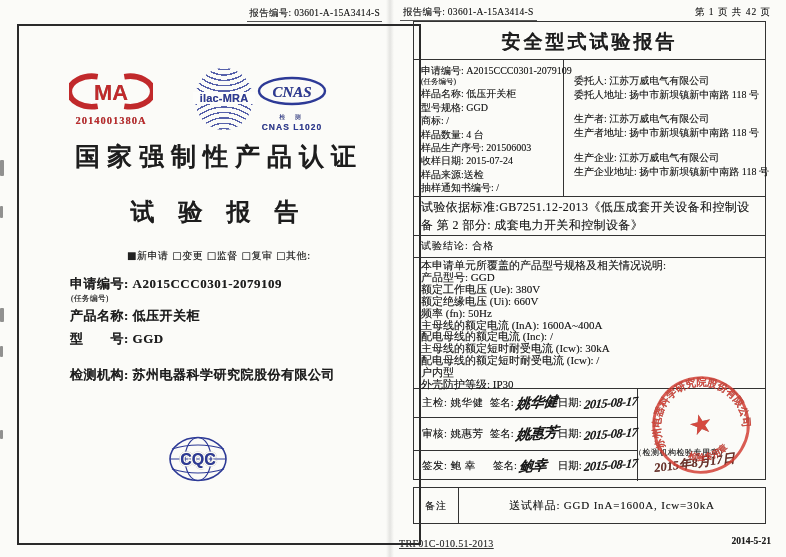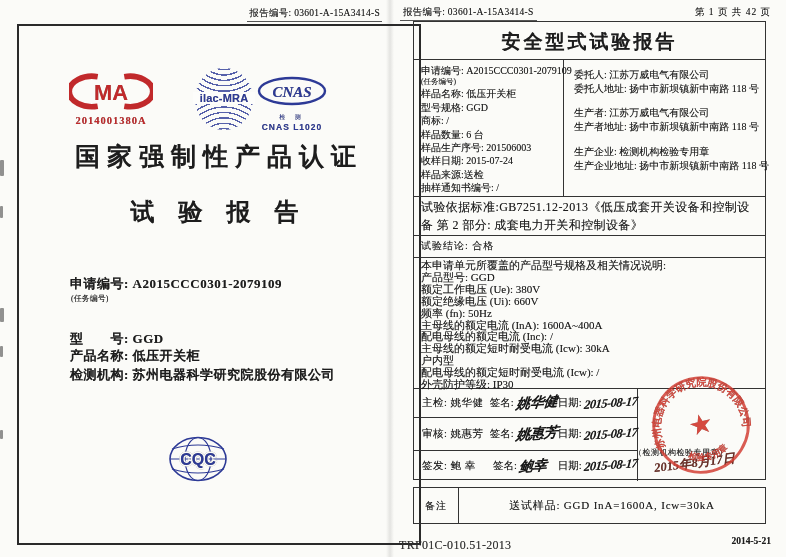--- a/index.html
+++ b/index.html
@@ -44,40 +44,40 @@
 
   .pl-title1 { position:absolute; left:0; right:0; top:114px; text-align:center;
     font-size:25px; font-weight:600; letter-spacing:7px; }
   .pl-title2 { position:absolute; left:0; right:0; top:170px; text-align:center;
     font-size:24px; font-weight:600; letter-spacing:9px; }
   .pl-checks { position:absolute; left:0; right:0; top:223px; text-align:center;
     font-size:10px; font-family:"DejaVu Sans","Liberation Sans",sans-serif; letter-spacing:.5px; color:#222; }
 
   .pl-field { position:absolute; left:51px; font-size:13px; font-weight:600; letter-spacing:.5px; white-space:nowrap; }
   .pl-note  { position:absolute; left:52px; font-size:8px; font-weight:normal; }
-  .f1 { top:249px; } .n1 { top:267px; } .f2 { top:281px;margin-top:40px; } .f3 { top:304px; } .f4 { top:340px; }
+  .f1 { top:249px; } .n1 { top:267px; } .f2 { top:281px; } .f3 { top:304px; } .f4 { top:340px; }
 
   .cqc { position:absolute; left:148px; top:410px; width:62px; text-align:center; }
 
   
   .pr-head-left  { position:absolute; left:7px;  top:6px; font-size:9.5px;
     border-bottom:1px solid #555; padding:0 3px 1px; letter-spacing:.3px; }
   .pr-head-right { position:absolute; right:15px; top:6px; font-size:9.5px; letter-spacing:1px; }
 
   .pr-table { position:absolute; left:20px; top:21px; width:353px; height:459px;
     border:1.5px solid #333; }
   .t-row { border-bottom:1.5px solid #333; }
   .t-title { height:38px; text-align:center; font-size:19px; font-weight:600;
     letter-spacing:3px; padding-top:7px; }
   .t-info { height:137px; display:flex; }
   .t-info-left { width:150px; border-right:1.5px solid #333; padding:4px 2px 0 7px;
     font-size:10px; white-space:nowrap; }
   .il { line-height:13.4px; } .il-note { font-size:7.5px; line-height:10px; }
   .t-info-right { flex:1; padding:0 0 0 10px; font-size:10px; white-space:nowrap; }
-  .grp { line-height:14px; } .g1{ margin-top:8px; } .g2{ margin-top:10px; } .g3{ margin-top:11px; }
+  .grp { line-height:14px; } .g1{ margin-top:14px; } .g2{ margin-top:10px; } .g3{ margin-top:11px; }
   .t-standard { height:39px; font-size:12px; line-height:17.5px; padding:2px 6px 0 7px; letter-spacing:.4px; }
   .t-conclusion { height:22px; font-size:10px; padding:3px 0 0 7px; letter-spacing:1px; }
   .t-specs { height:131px; font-size:11px; line-height:11.9px; padding:2px 0 0 7px; white-space:nowrap; }
   .t-sig { height:92px; display:flex; border-bottom:none; }
   .sig-left { width:224px; border-right:1.5px solid #333; }
   .sig-row { display:flex; align-items:center; padding-left:8px; font-size:10.5px; white-space:nowrap; }
   .sr1 { height:29px; border-bottom:1.5px solid #333; }
   .sr2 { height:33px; border-bottom:1.5px solid #333; }
   .sr3 { height:29.5px; }
   .sig-role { width:84px; letter-spacing:.5px; }
@@ -93,21 +93,21 @@
     font-weight:600; color:#6d3028; transform:rotate(-7deg); z-index:1; }
   .stamp-svg { position:absolute; left:255px; top:372px; width:106px; height:106px;
     transform:rotate(-14deg); opacity:.92; z-index:2; }
 
   .t-remark { position:absolute; left:20px; top:487px; width:353px; height:37px;
     border:1.5px solid #333; display:flex; }
   .remark-label { width:45px; border-right:1.5px solid #333; text-align:center;
     font-size:10px; padding-top:11px; letter-spacing:1px; }
   .remark-content { flex:1; text-align:center; font-size:11px; padding-top:10px; letter-spacing:.8px; }
 
-  .pr-foot-left  { position:absolute; left:6px;  top:538px; font-size:12px; color:#333; letter-spacing:.3px; }
+  .pr-foot-left  { position:absolute; left:6px;  top:538px; font-size:10px; color:#333; letter-spacing:.3px;text-decoration:underline; }
   .pr-foot-right { position:absolute; right:15px; top:536px; font-size:9.5px; font-weight:bold; }
 </style>
 </head>
 <body>
 
 <div class="smudge" style="left:0;top:160px;width:4px;height:16px;"></div>
 <div class="smudge" style="left:0;top:206px;width:3px;height:12px;"></div>
 <div class="smudge" style="left:0;top:308px;width:4px;height:14px;"></div>
 <div class="smudge" style="left:0;top:346px;width:3px;height:11px;"></div>
 <div class="smudge" style="left:0;top:430px;width:3px;height:9px;"></div>
@@ -136,20 +136,21 @@
       <svg width="72" height="32" viewBox="0 0 72 32">
         <ellipse cx="36" cy="15" rx="33" ry="13" fill="none" stroke="#2d3a96" stroke-width="2.4"></ellipse>
         <text x="36" y="21" text-anchor="middle" font-size="15" font-weight="bold" font-style="italic" font-family="Liberation Serif, serif" fill="#2d3a96">CNAS</text>
       </svg>
       <div class="cnas-sub1">检 测</div>
       <div class="cnas-sub2">CNAS L1020</div>
     </div>
 
     <div class="pl-title1">国家强制性产品认证</div>
     <div class="pl-title2">试 验 报 告</div>
+    <div class="pl-checks">■新申请  □变更  □监督  □复审  □其他:</div>
 
     <div class="pl-field f1">
       <span>申请编号:</span>
       <span>A2015CCC0301-2079109</span>
     </div>
     <div class="pl-note n1">(任务编号)</div>
     <div class="pl-field f2">
       <span>产品名称:</span>
       <span>低压开关柜</span>
     </div>
@@ -180,56 +181,56 @@
   <div class="pr-table">
     <div class="t-row t-title">安全型式试验报告</div>
 
     <div class="t-row t-info">
       <div class="t-info-left">
         <div class="il">申请编号: A2015CCC0301-2079109</div>
         <div class="il il-note">(任务编号)</div>
         <div class="il">样品名称: 低压开关柜</div>
         <div class="il">型号规格: GGD</div>
         <div class="il">商标: /</div>
-        <div class="il">样品数量: 6 台</div>
+        <div class="il">样品数量: 4 台</div>
         <div class="il">样品生产序号: 201506003</div>
         <div class="il">收样日期: 2015-07-24</div>
         <div class="il">样品来源:送检</div>
         <div class="il">抽样通知书编号: /</div>
       </div>
       <div class="t-info-right">
         <div class="grp g1">
           <div>委托人: 江苏万威电气有限公司</div>
           <div>委托人地址: 扬中市新坝镇新中南路 118 号</div>
         </div>
         <div class="grp g2">
           <div>生产者: 江苏万威电气有限公司</div>
           <div>生产者地址: 扬中市新坝镇新中南路 118 号</div>
         </div>
         <div class="grp g3">
-          <div>生产企业: 检测机构检验专用章</div>
+          <div>生产企业: 江苏万威电气有限公司</div>
           <div>生产企业地址: 扬中市新坝镇新中南路 118 号</div>
         </div>
       </div>
     </div>
 
     <div class="t-row t-standard">试验依据标准:GB7251.12-2013《低压成套开关设备和控制设备 第 2 部分: 成套电力开关和控制设备》</div>
     <div class="t-row t-conclusion">试验结论: 合格</div>
 
     <div class="t-row t-specs">
       <div>本申请单元所覆盖的产品型号规格及相关情况说明:</div>
       <div>产品型号: GGD</div>
       <div>额定工作电压 (Ue): 380V</div>
       <div>额定绝缘电压 (Ui): 660V</div>
       <div>频率 (fn): 50Hz</div>
       <div>主母线的额定电流 (InA): 1600A~400A</div>
       <div>配电母线的额定电流 (Inc): /</div>
       <div>主母线的额定短时耐受电流 (Icw): 30kA</div>
+      <div>配电母线的额定短时耐受电流 (Icw): /</div>
       <div>户内型</div>
-      <div>配电母线的额定短时耐受电流 (Icw): /</div>
       <div>外壳防护等级: IP30</div>
     </div>
 
     <div class="t-sig">
       <div class="sig-left">
         <div class="sig-row sr1">
           <span class="sig-role">主检: 姚华健</span>
           <span class="sig-lab">签名:</span>
           <span class="script sig-name">姚华健</span>
           <span class="sig-lab">日期:</span>

